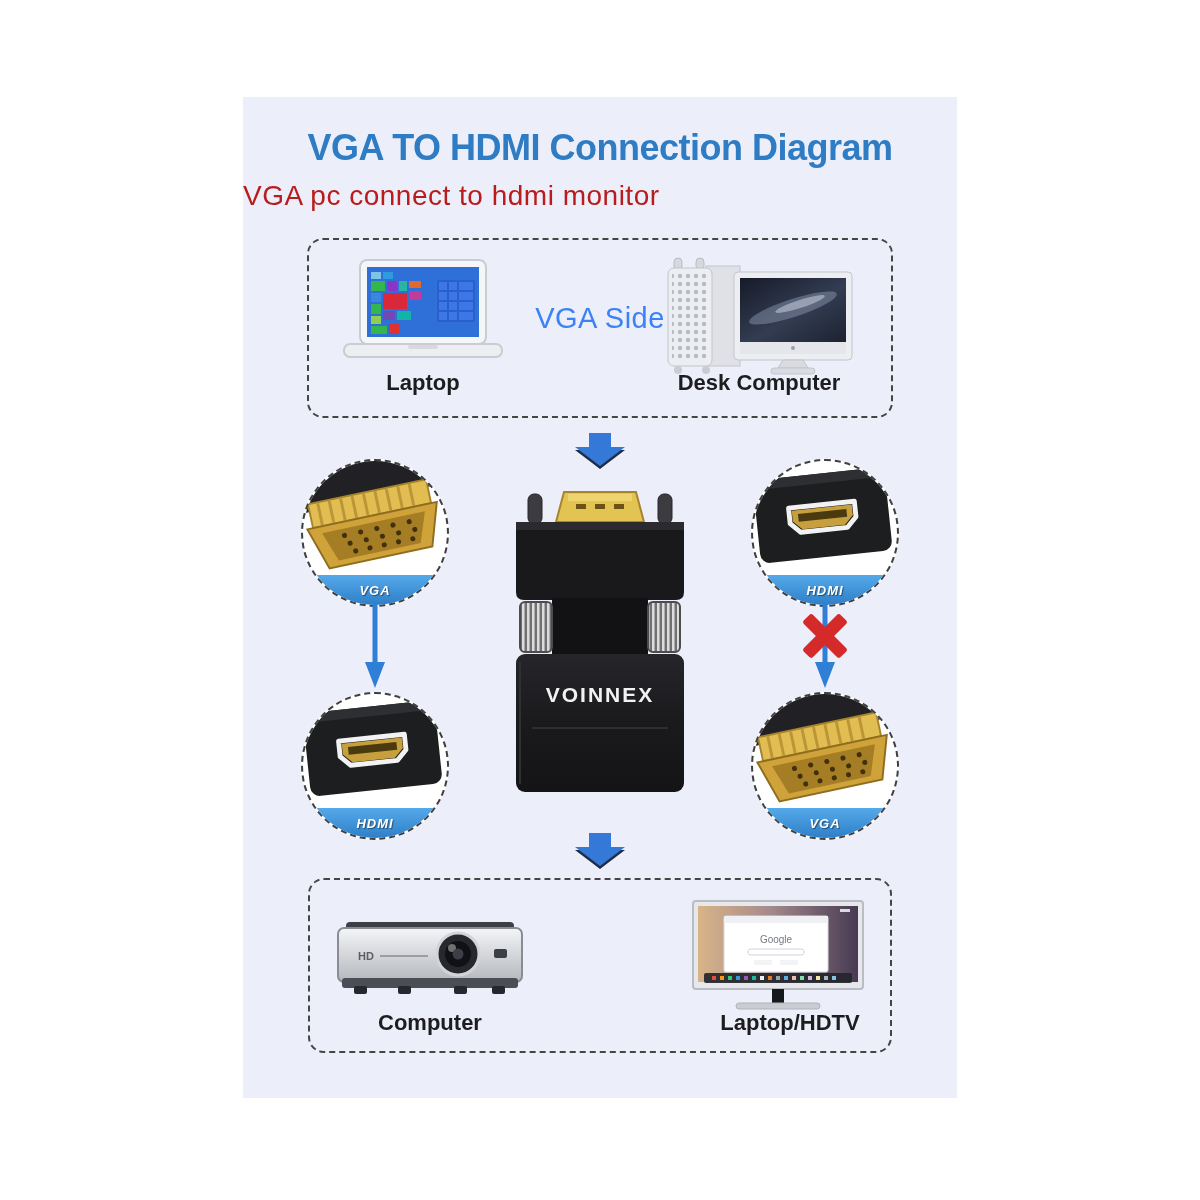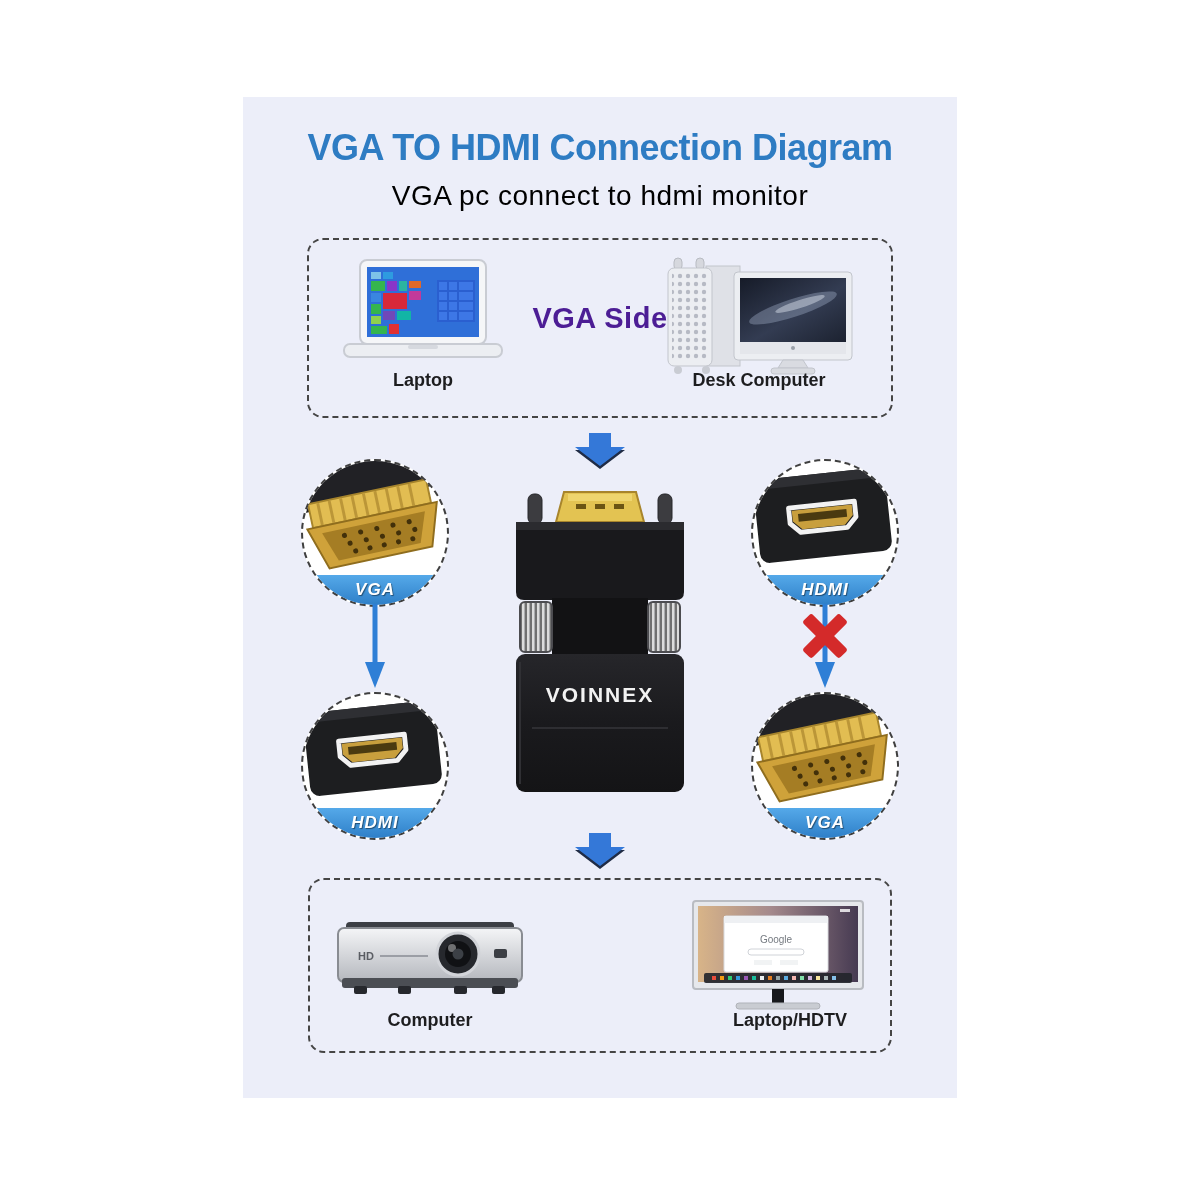--- a/index.html
+++ b/index.html
@@ -6,52 +6,52 @@
   .canvas{
     position:relative;width:964px;height:1200px;background:#ffffff;overflow:hidden;
     font-family:"Liberation Sans", sans-serif;
   }
   .card{position:absolute;left:243px;top:97px;width:714px;height:1001px;background:#eceef9;}
   .page-title{
     position:absolute;left:243px;top:127px;width:714px;text-align:center;
     font-size:36px;font-weight:800;letter-spacing:-0.5px;color:#2e7cc3;
   }
   .page-subtitle{
-    position:absolute;left:243px;top:180px;width:714px;text-align:center;
-    font-size:28px;font-weight:500;letter-spacing:0.5px;color:#000000;
+    position:absolute;left:243px;top:180px;width:714px;
+    font-size:28px;font-weight:500;letter-spacing:0.5px;color:#b91c1c;
   }
   .dashed-box{
     position:absolute;border:2px dashed #454545;border-radius:16px;box-sizing:border-box;
   }
   .box-top{left:307px;top:238px;width:586px;height:180px;}
   .box-bottom{left:308px;top:878px;width:584px;height:175px;}
   .side-label{
     position:absolute;width:220px;text-align:center;
-    font-size:29px;font-weight:700;color:#4c1d95;letter-spacing:0.5px;
+    font-size:29px;font-weight:400;color:#3b82f6;letter-spacing:0.5px;
   }
   .side-label.vga{left:490px;top:302px;}
   .side-label.hdmi{left:490px;top:947px;}
   .device-label{
-    position:absolute;text-align:center;font-size:18px;font-weight:700;color:#1d1d1f;
+    position:absolute;text-align:center;font-size:22px;font-weight:700;color:#1d1d1f;
   }
   .graphic{position:absolute;}
   .circle{
     position:absolute;width:148px;height:148px;border-radius:50%;
     border:2px dashed #3f3f3f;background:#ffffff;overflow:hidden;box-sizing:border-box;
   }
   .c-tl{left:301px;top:459px;}
   .c-tr{left:751px;top:459px;}
   .c-bl{left:301px;top:692px;}
   .c-br{left:751px;top:692px;}
   .circle .art{position:absolute;left:0;top:0;width:144px;height:116px;}
   .chord{
     position:absolute;left:0;right:0;bottom:0;height:30px;
     background:linear-gradient(180deg,#55a9e9,#2e7fc8);
     display:flex;align-items:center;justify-content:center;
-    color:#fff;font-weight:700;font-style:italic;font-size:17px;letter-spacing:1px;
+    color:#fff;font-weight:700;font-style:italic;font-size:13px;letter-spacing:1px;
     text-shadow:1px 1px 1px rgba(0,0,0,0.45);
     text-align:center;
   }
   .thin-arrow{position:absolute;width:22px;height:88px;}
   .ta-left{left:364px;top:602px;}
   .ta-right{left:814px;top:602px;}
   .fat-arrow{position:absolute;width:56px;height:36px;}
   .fa-1{left:572px;top:433px;}
   .fa-2{left:572px;top:833px;}
   .cross{position:absolute;left:797px;top:608px;width:56px;height:56px;}

